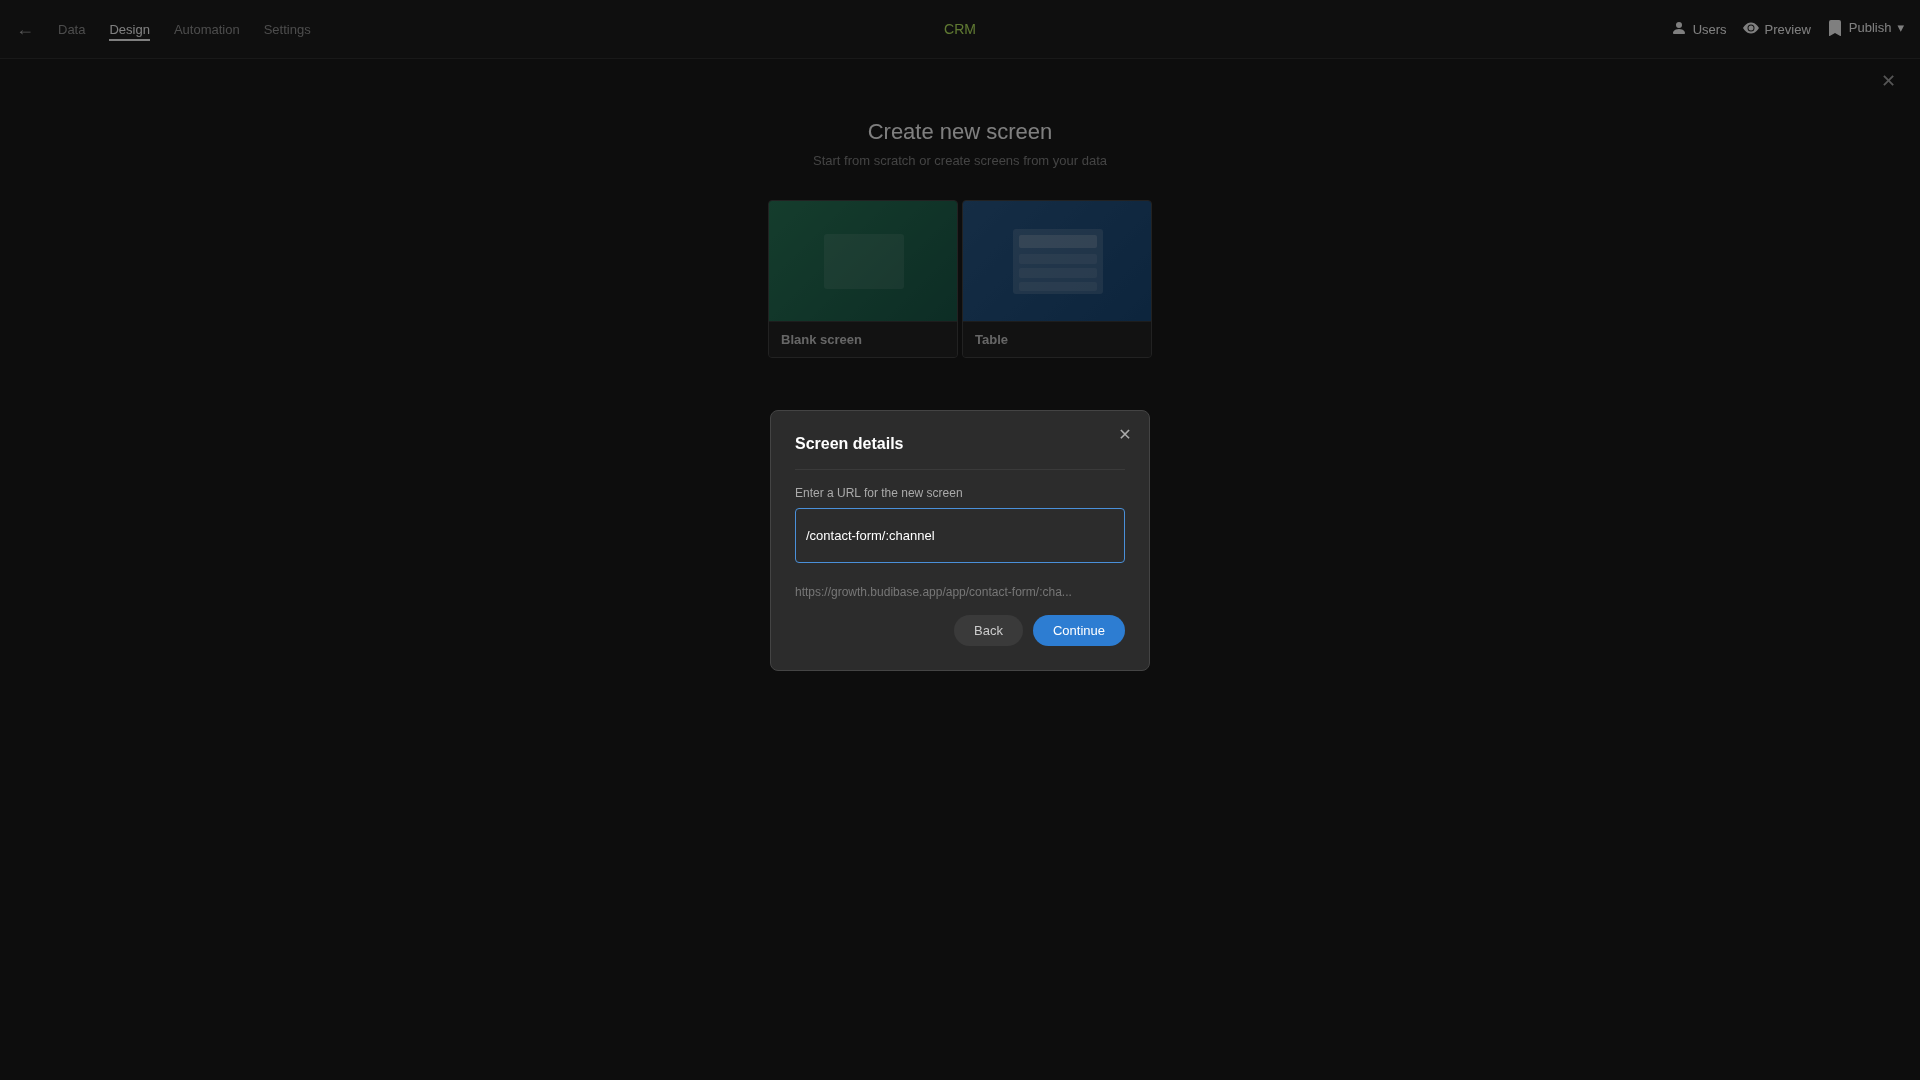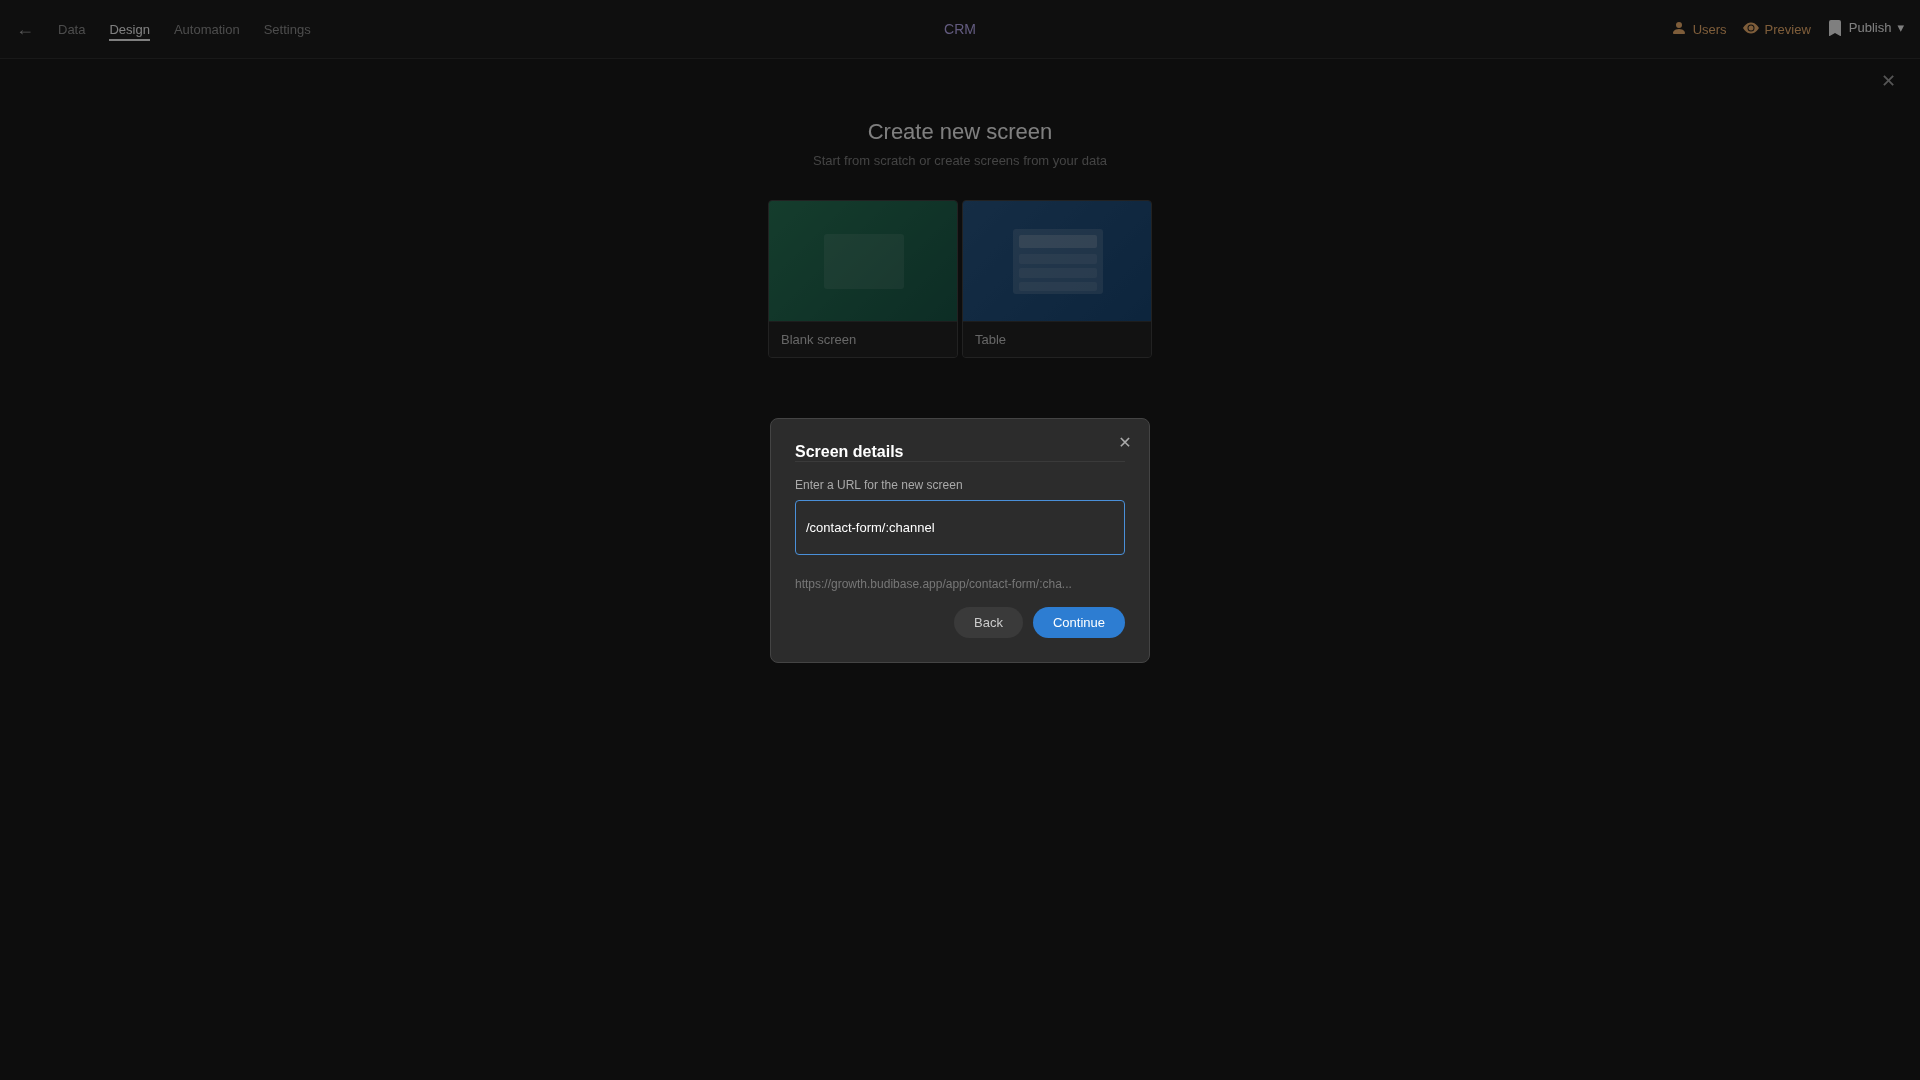--- a/index.html
+++ b/index.html
@@ -49,35 +49,35 @@
       color: #fff;
       border-bottom: 2px solid #fff;
       padding-bottom: 2px;
     }
     .topnav-center {
       position: absolute;
       left: 50%;
       transform: translateX(-50%);
       font-size: 14px;
       font-weight: 500;
-      color: #c4b5fd;
+      color: #bef264;
     }
     .topnav-right {
       margin-left: auto;
       display: flex;
       align-items: center;
       gap: 16px;
     }
     .topnav-right-btn {
       display: flex;
       align-items: center;
       gap: 6px;
       background: none;
       border: none;
-      color: #fdba74;
+      color: #ffffff;
       font-size: 13px;
       cursor: pointer;
     }
     .publish-btn {
       display: flex;
       align-items: flex-start;
       gap: 6px;
       background: none;
       border: none;
       color: #fff;
@@ -118,20 +118,21 @@
       gap: 4px;
       margin-bottom: 0;
     }
     .screen-card {
       width: 190px;
       cursor: pointer;
       border-radius: 4px;
       overflow: hidden;
       background: #2a2a2a;
       border: 1px solid #444;
+      font-weight: bold;
     }
     .screen-card-preview {
       width: 190px;
       height: 120px;
       display: flex;
       align-items: center;
       justify-content: center;
       position: relative;
     }
     .blank-preview {
@@ -216,20 +217,21 @@
       height: 24px;
       display: flex;
       align-items: center;
       justify-content: center;
     }
     .modal-title {
       font-size: 16px;
       font-weight: 600;
       color: #fff;
       margin-bottom: 16px;
+      padding-bottom: 16px;
       border-bottom: 1px solid #3a3a3a;
     }
     .form-label {
       font-size: 12px;
       color: #aaa;
       margin-bottom: 8px;
       display: block;
     }
     .url-input {
       width: 100%;

